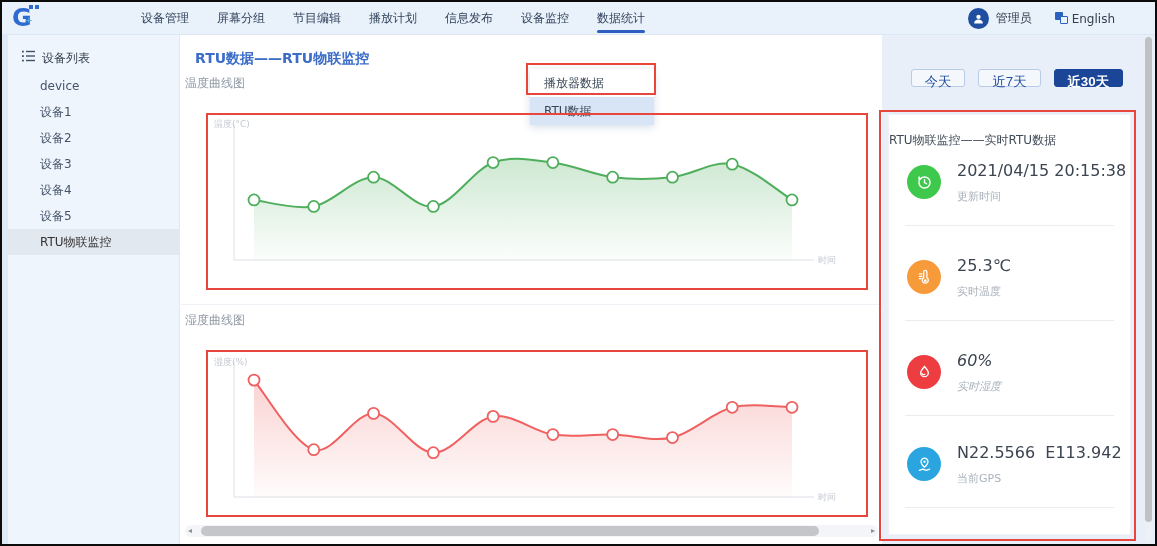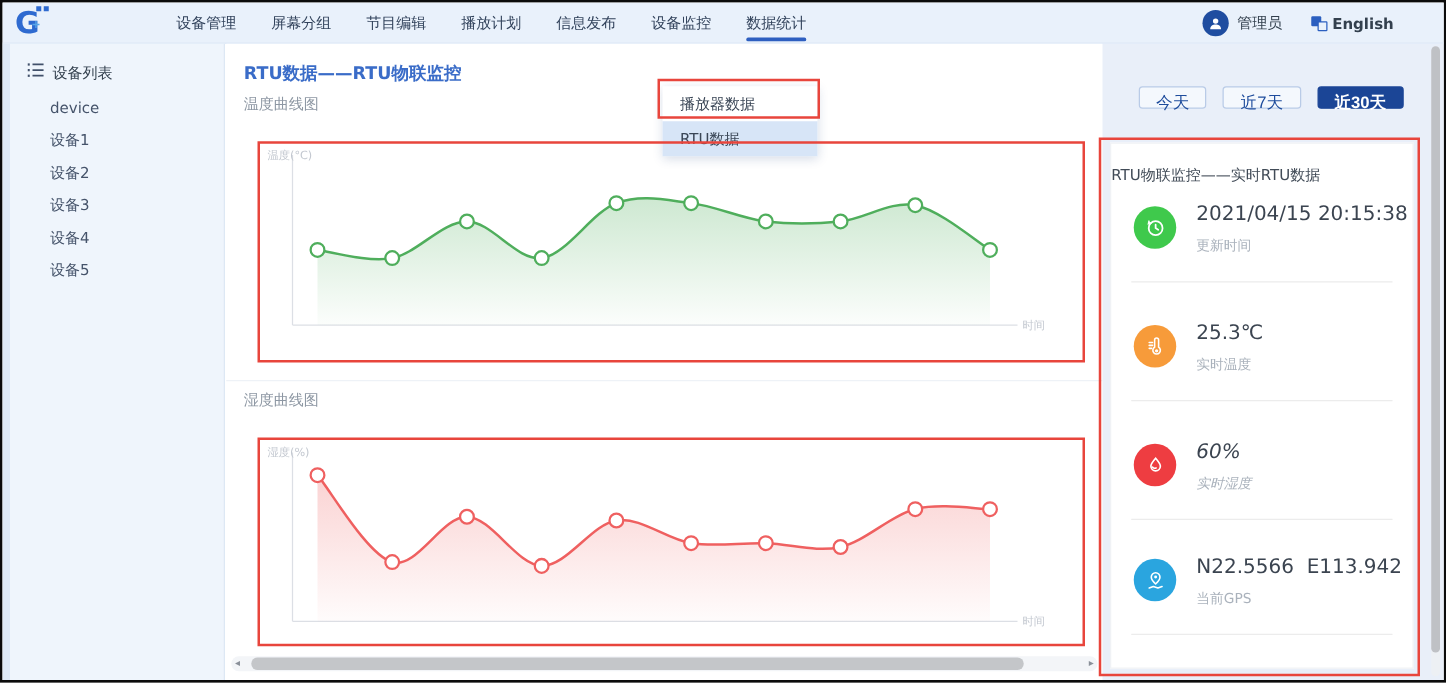--- a/index.html
+++ b/index.html
@@ -16,38 +16,38 @@
   .logo .g{font-size:24px;font-weight:800;color:#2e6ad0;line-height:30px;font-family:"DejaVu Sans",sans-serif;}
   .logo .dot{position:absolute;width:4px;height:4px;background:#2e6ad0;top:2px;}
   .logo .d1{left:17px;} .logo .d2{left:23px;}
   .logo .plus{position:absolute;left:13px;top:12px;font-size:9px;color:#58a7e8;font-weight:700;}
   .nav{position:absolute;left:125px;top:0;height:33px;display:flex;align-items:flex-end;}
   .nav-item{padding:0 14px;height:33px;line-height:33px;color:#32435c;cursor:pointer;position:relative;white-space:nowrap;}
   .nav-item.active::after{content:"";position:absolute;left:14px;right:14px;bottom:2px;height:3px;background:#2e5fc0;border-radius:2px;}
   .user-area{position:absolute;right:40px;top:0;height:33px;display:flex;align-items:center;gap:7px;}
   .avatar{width:21px;height:21px;border-radius:50%;background:#1f4da0;display:flex;align-items:center;justify-content:center;}
   .user-name{color:#33404e;}
-  .lang{display:flex;align-items:center;gap:4px;margin-left:16px;color:#33404e;cursor:pointer;font-weight:bold;}
+  .lang{display:flex;align-items:flex-start;gap:4px;margin-left:16px;color:#33404e;cursor:pointer;}
   .lang-icon{position:relative;width:13px;height:12px;}
   .lang-icon .b{position:absolute;left:0;top:0;width:8px;height:8px;background:#2b5fc0;border-radius:1px;}
   .lang-icon .f{position:absolute;right:0;bottom:0;width:8px;height:8px;background:#e9f1fb;border:1px solid #2b5fc0;border-radius:1px;}
   
   .dropdown{position:absolute;left:528px;top:35px;width:124px;background:#fff;box-shadow:0 2px 8px rgba(30,60,120,.18);z-index:30;margin-top:32px;}
   .dd-item{height:28px;line-height:28px;padding-left:14px;color:#3a4656;cursor:pointer;white-space:nowrap;}
   .dd-item.hl{background:#d7e5f7;}
   
   .sidebar{position:absolute;left:0;top:33px;bottom:0;width:178px;background:#eff5fc;border-right:1px solid #dde8f4;}
   .sidebar::before{content:"";position:absolute;left:0;top:0;bottom:0;width:6px;background:#dfeaf7;}
   .side-head{display:flex;align-items:flex-start;gap:7px;padding:15px 0 6px 20px;color:#33404e;}
   .side-item{height:26px;line-height:26px;padding-left:38px;color:#45536a;cursor:pointer;white-space:nowrap;}
   .side-item.active{background:#e2e8ef;color:#333;}
   
   .main{position:absolute;left:179px;top:33px;width:701px;bottom:0;background:#fff;}
   .main-title{position:absolute;left:14px;top:15px;font-size:14px;font-weight:700;color:#3a6cc8;white-space:nowrap;}
-  .sec-label{position:absolute;left:14px;color:#8d97a3;font-size:12px;}
+  .sec-label{position:absolute;left:4px;color:#8d97a3;font-size:12px;}
   .sec-label.t1{top:40px;} .sec-label.t2{top:277px;}
   .chart-wrap{position:absolute;left:31px;}
   .cw1{top:81px;} .cw2{top:319px;}
   .card-split{position:absolute;left:0;right:0;top:269px;height:1px;background:#eef2f7;}
   
   .anno{position:absolute;border:2px solid #e8453c;pointer-events:none;z-index:40;background:transparent;}
   .anno-dd{left:524px;top:61px;width:130px;height:32px;}
   .anno-temp{left:204px;top:111px;width:662px;height:177px;}
   .anno-hum{left:204px;top:348px;width:662px;height:167px;}
   .anno-panel{left:877px;top:108px;width:257px;height:431px;}
@@ -131,20 +131,21 @@
           </g>
       </svg>
       <span>设备列表</span>
     </div>
     <div class="side-item">device</div>
     <div class="side-item">设备1</div>
     <div class="side-item">设备2</div>
     <div class="side-item">设备3</div>
     <div class="side-item">设备4</div>
     <div class="side-item">设备5</div>
+    <div class="side-item active">RTU物联监控</div>
   </div>
 
   <div class="main">
     <div class="main-title">RTU数据——RTU物联监控</div>
     <div class="sec-label t1">温度曲线图</div>
     <div class="card-split"></div>
     <div class="sec-label t2">湿度曲线图</div>
 
     <div class="chart-wrap cw1">
       <svg width="650" height="172" viewBox="0 0 650 172">

